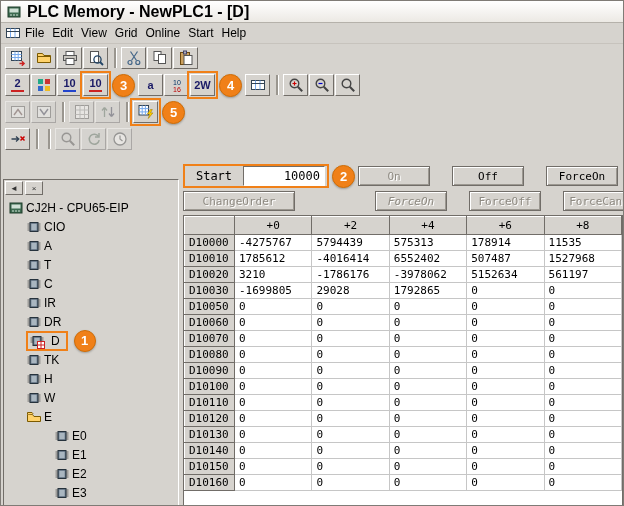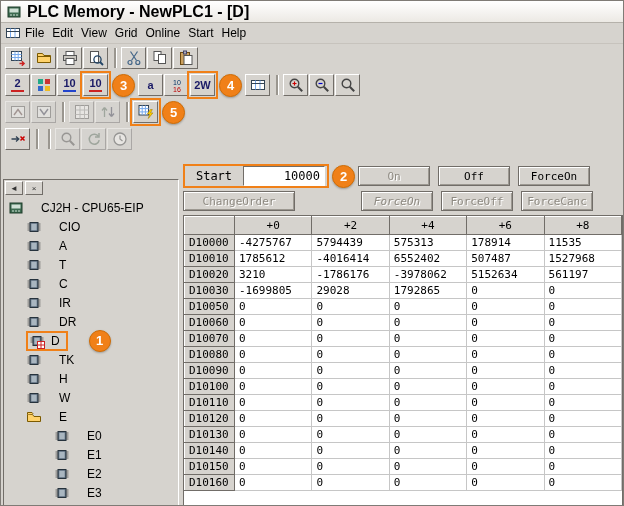--- a/index.html
+++ b/index.html
@@ -37,42 +37,42 @@
     margin:0 3px;flex:none;position:relative;z-index:3;box-shadow:0 1px 2px rgba(0,0,0,.25);}
 
   
   .body{display:flex;height:355px;overflow:hidden;}
   .left-panel{width:176px;flex:none;margin:27px 0 0 2px;height:328px;
     border:1px solid;border-color:#716d68 #ffffff #ffffff #716d68;background:#d6d3ce;overflow:hidden;}
   .panel-header{height:16px;display:flex;gap:2px;padding:1px 1px;}
   .phbtn{width:18px;height:14px;background:#d6d3ce;border:1px solid;border-color:#ffffff #716d68 #716d68 #ffffff;
     font-size:8px;display:flex;align-items:center;justify-content:center;color:#333;}
   .tree{padding:2px 0;font-size:12px;}
-  .tree-item{height:19px;display:flex;align-items:center;gap:15px;white-space:nowrap;}
+  .tree-item{height:19px;display:flex;align-items:center;gap:0;white-space:nowrap;}
   .tree-item.lvl0{padding-left:4px;}
   .tree-item.lvl1{padding-left:22px;}
   .tree-item.lvl2{padding-left:50px;}
   .tree-label{padding:0 2px;color:#000;}
   .hl-box{display:inline-flex;align-items:center;gap:4px;border:2px solid #f08018;padding:0 4px 0 1px;}
   .tree-item .ann{width:22px;height:22px;margin-left:6px;}
 
   .right-panel{flex:1;padding-left:4px;overflow:hidden;}
 
   
   .controls{padding-top:12px;}
   .ctl-row{display:flex;align-items:center;margin-bottom:3px;}
   .start-box{display:flex;align-items:stretch;border:2px solid #f08018;background:#d6d3ce;height:24px;width:146px;flex:none;}
   .start-label{width:58px;display:flex;align-items:center;justify-content:center;
     font:12px "DejaVu Sans Mono",monospace;color:#000;}
   .start-input{width:82px;border:1px solid;border-color:#716d68 #fff #fff #716d68;background:#fff;
     font:12px "DejaVu Sans Mono",monospace;text-align:right;padding:0 4px;outline:none;}
   .btn{width:72px;height:20px;background:#d6d3ce;border:1px solid #716d68;
     box-shadow:inset 1px 1px 0 #ffffff, inset -1px -1px 0 #9c9891;
     font:11px "DejaVu Sans Mono",monospace;color:#000;display:flex;align-items:center;justify-content:center;
-    margin-right:8px;flex:none;white-space:nowrap;}
+    margin-right:22px;flex:none;white-space:nowrap;}
   .btn.disabled{color:#8e8a82;text-shadow:1px 1px 0 #ffffff;}
   .ctl-row2 .btn:first-child{width:112px;}
   .ctl-row2 .btn:nth-child(2){margin-left:58px;font-style:italic;}
 
   
   .grid-wrap{margin-top:4px;border:1px solid #716d68;height:296px;overflow:hidden;background:#fff;}
   table{border-collapse:collapse;width:100%;table-layout:fixed;}
   col.addr-col{width:50px;}
   th,td{font:11px "DejaVu Sans Mono",monospace;overflow:hidden;white-space:nowrap;}
   thead th{height:18px;background:#d6d3ce;border:1px solid;border-color:#ffffff #716d68 #716d68 #ffffff;

